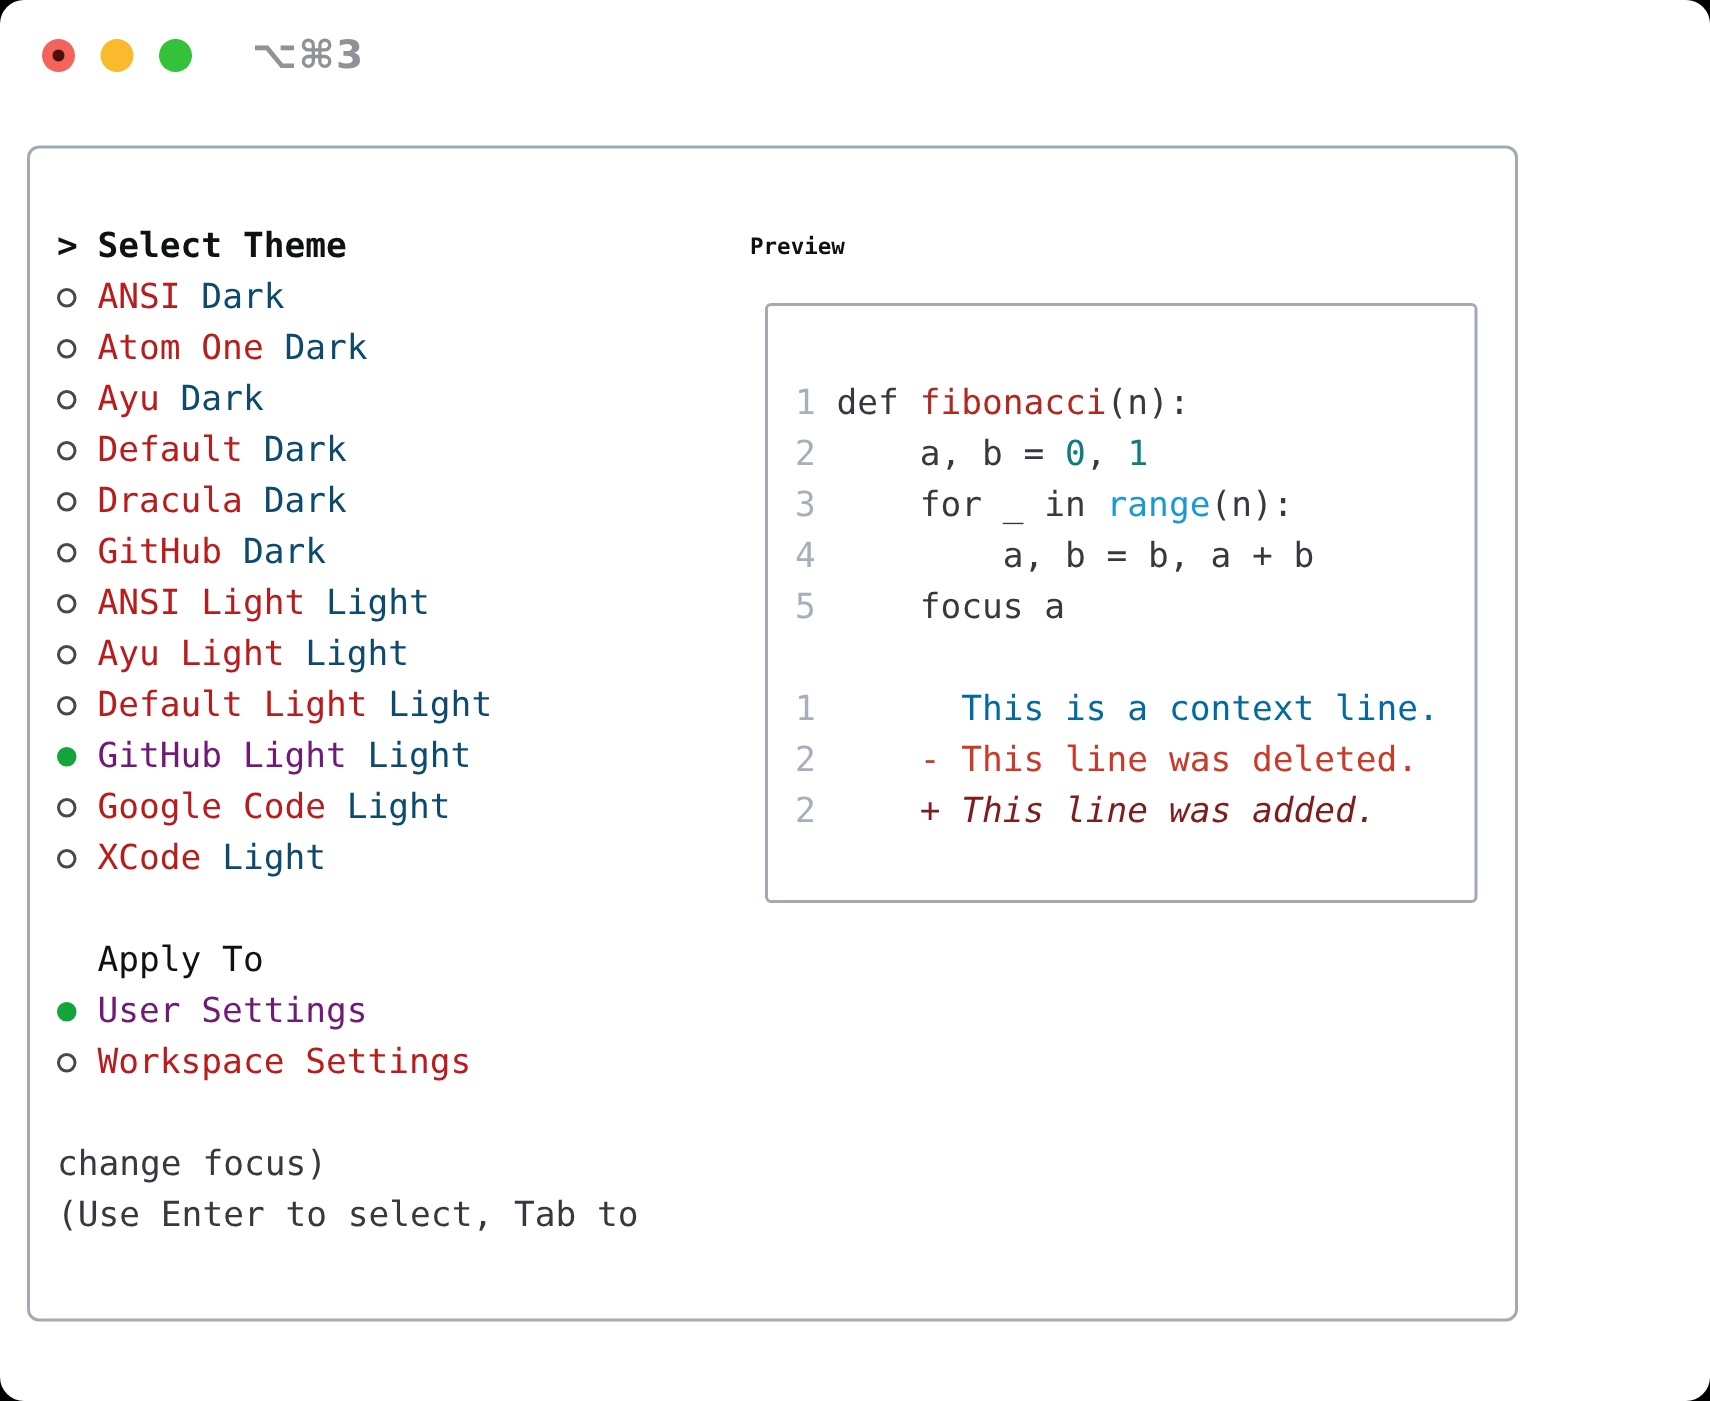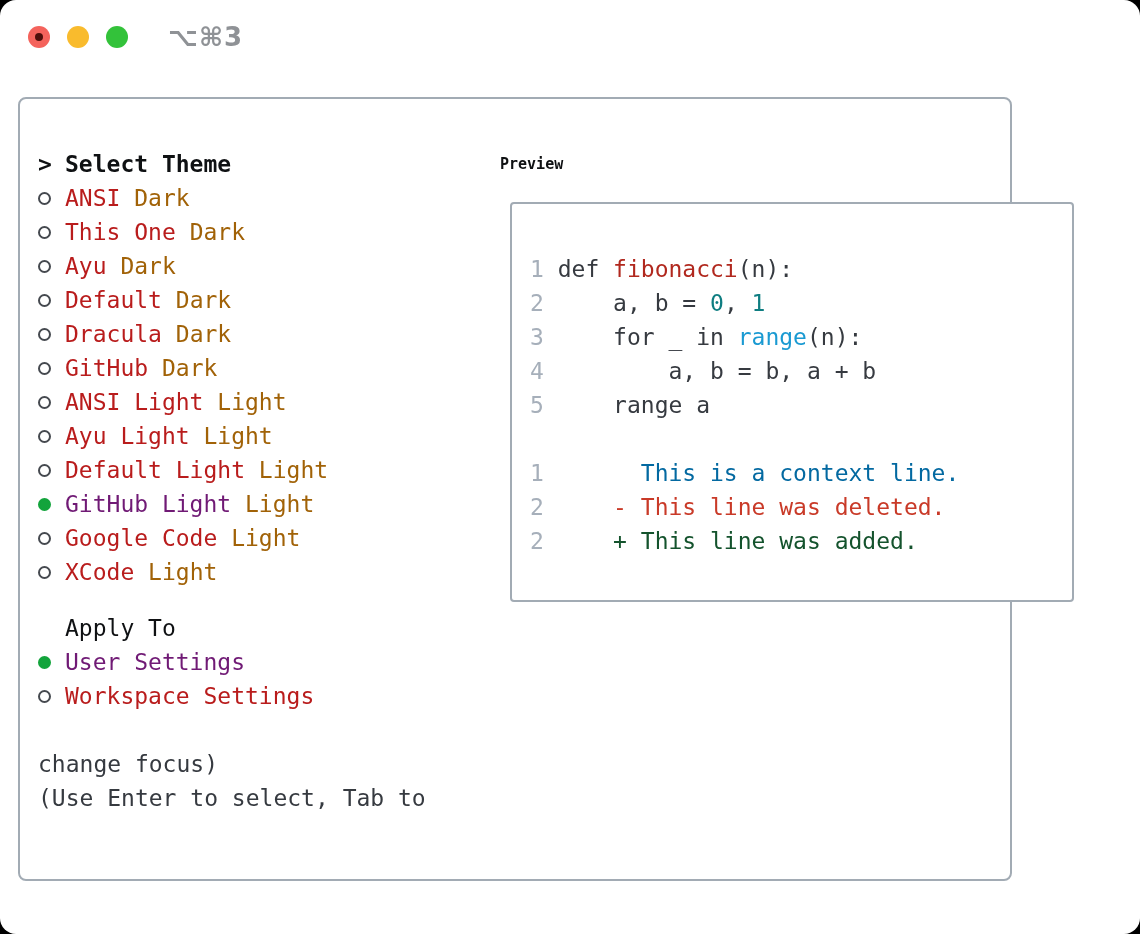--- a/index.html
+++ b/index.html
@@ -34,41 +34,41 @@
   .rightcol{flex:1;}
   .row{height:34px;display:flex;align-items:center;font-size:23px;
        color:#363a40;white-space:pre;}
   .marker{width:27px;flex:none;display:flex;align-items:center;}
   .hdr{font-weight:bold;color:#0f1113;}
   .radio{width:13px;height:13px;border:2px solid #45494f;border-radius:50%;
          box-sizing:border-box;}
   .radio.sel{background:#13a43c;border-color:#13a43c;}
   .name{color:#b91c1c;}
   .name.sel{color:#701a75;}
-  .variant{color:#a16207;}
-  .apply-section{margin-top:22px;}
+  .variant{color:#0c4a6e;}
+  .apply-section{margin-top:34px;}
   .apply-label{color:#0f1113;}
   .help{margin-top:34px;color:#a6afba;}
   
   .preview-title{height:34px;display:flex;align-items:center;
                  font-size:15px;font-weight:bold;color:#0f1113;}
   .preview-box{
-    margin:21px 0 0 10px;width:564px;height:400px;box-sizing:border-box;
+    margin:21px 0 0 10px;width:475px;height:400px;box-sizing:border-box;
     border:2px solid #a2abb4;border-radius:4px;padding:48px 0 0 18px;
     background:#fff;overflow:hidden;
   }
   .code-line{height:34px;font-size:23px;white-space:pre;line-height:34px;}
   .ln{color:#a6afba;}
   .pl{color:#363a40;}
   .fn{color:#b1281e;}
   .nm{color:#0e7d81;}
   .bi{color:#1a9ad2;}
   .ctx{color:#0369a1;}
   .del{color:#c93a28;}
-  .add{color:#14532d;}
+  .add{color:#7f1d1d;font-style:italic;}
 </style>
 </head>
 <body>
 
 <div class="window">
 
   <div class="titlebar">
     <div class="lights">
       <div class="light red"></div>
       <div class="light yellow"></div>
@@ -80,21 +80,21 @@
   <div class="frame">
 
     <div class="leftcol">
       <div class="row">
         <span class="marker hdr">&gt;</span>
         <span class="hdr">Select Theme</span>
       </div>
 
       <div id="theme-list">
           <div class="row"><span class="marker"><span class="radio"></span></span><span class="name">ANSI</span><span class="variant"> Dark</span></div>
-          <div class="row"><span class="marker"><span class="radio"></span></span><span class="name">This One</span><span class="variant"> Dark</span></div>
+          <div class="row"><span class="marker"><span class="radio"></span></span><span class="name">Atom One</span><span class="variant"> Dark</span></div>
           <div class="row"><span class="marker"><span class="radio"></span></span><span class="name">Ayu</span><span class="variant"> Dark</span></div>
           <div class="row"><span class="marker"><span class="radio"></span></span><span class="name">Default</span><span class="variant"> Dark</span></div>
           <div class="row"><span class="marker"><span class="radio"></span></span><span class="name">Dracula</span><span class="variant"> Dark</span></div>
           <div class="row"><span class="marker"><span class="radio"></span></span><span class="name">GitHub</span><span class="variant"> Dark</span></div>
           <div class="row"><span class="marker"><span class="radio"></span></span><span class="name">ANSI Light</span><span class="variant"> Light</span></div>
           <div class="row"><span class="marker"><span class="radio"></span></span><span class="name">Ayu Light</span><span class="variant"> Light</span></div>
           <div class="row"><span class="marker"><span class="radio"></span></span><span class="name">Default Light</span><span class="variant"> Light</span></div>
           <div class="row"><span class="marker"><span class="radio sel"></span></span><span class="name sel">GitHub Light</span><span class="variant"> Light</span></div>
           <div class="row"><span class="marker"><span class="radio"></span></span><span class="name">Google Code</span><span class="variant"> Light</span></div>
           <div class="row"><span class="marker"><span class="radio"></span></span><span class="name">XCode</span><span class="variant"> Light</span></div>
@@ -121,21 +121,21 @@
       </div>
     </div>
 
     <div class="rightcol">
       <div class="preview-title">Preview</div>
       <div class="preview-box" id="code-box">
           <div class="code-line"><span class="ln">1 </span><span class="pl">def </span><span class="fn">fibonacci</span><span class="pl">(n):</span></div>
           <div class="code-line"><span class="ln">2 </span><span class="pl">    a, b = </span><span class="nm">0</span><span class="pl">, </span><span class="nm">1</span></div>
           <div class="code-line"><span class="ln">3 </span><span class="pl">    for _ in </span><span class="bi">range</span><span class="pl">(n):</span></div>
           <div class="code-line"><span class="ln">4 </span><span class="pl">        a, b = b, a + b</span></div>
-          <div class="code-line"><span class="ln">5 </span><span class="pl">    range a</span></div>
+          <div class="code-line"><span class="ln">5 </span><span class="pl">    focus a</span></div>
           <div class="code-line"></div>
           <div class="code-line"><span class="ln">1 </span><span class="ctx">      This is a context line.</span></div>
           <div class="code-line"><span class="ln">2 </span><span class="del">    - This line was deleted.</span></div>
           <div class="code-line"><span class="ln">2 </span><span class="add">    + This line was added.</span></div>
         </div>
     </div>
 
   </div>
 </div>
 

